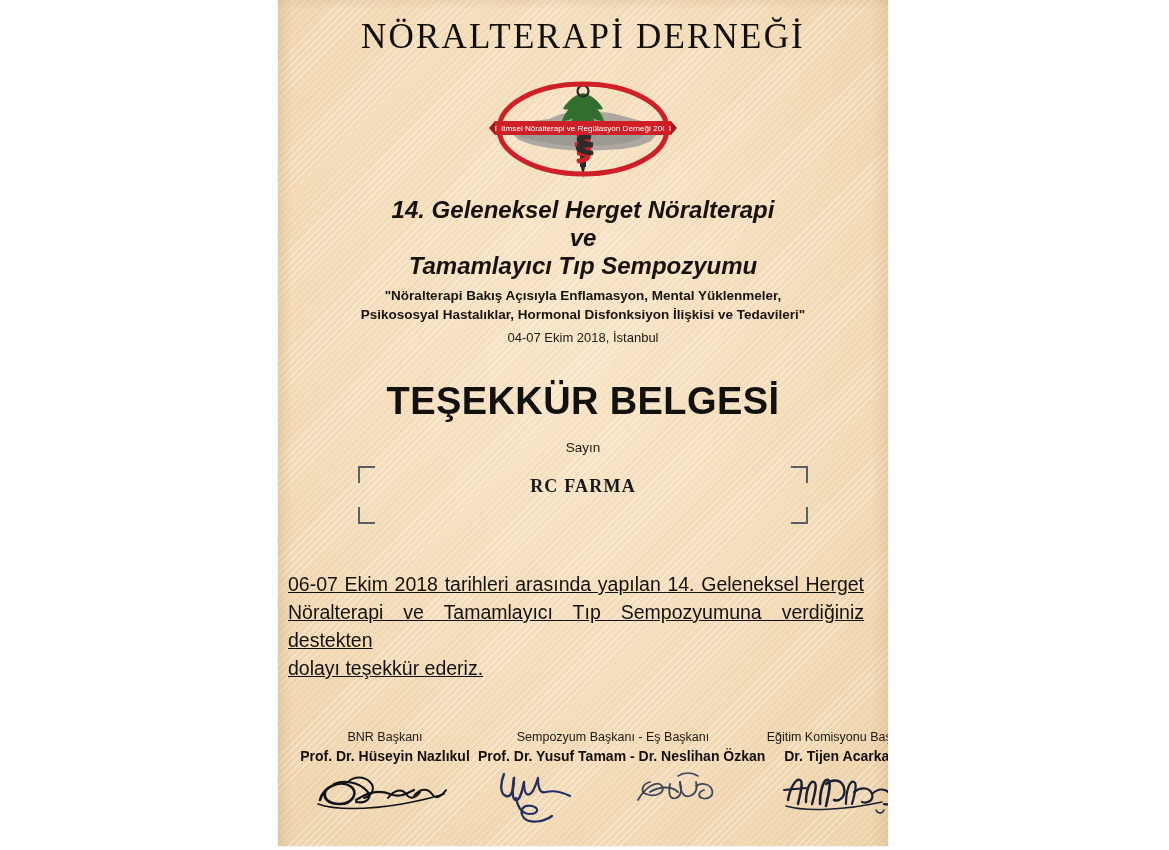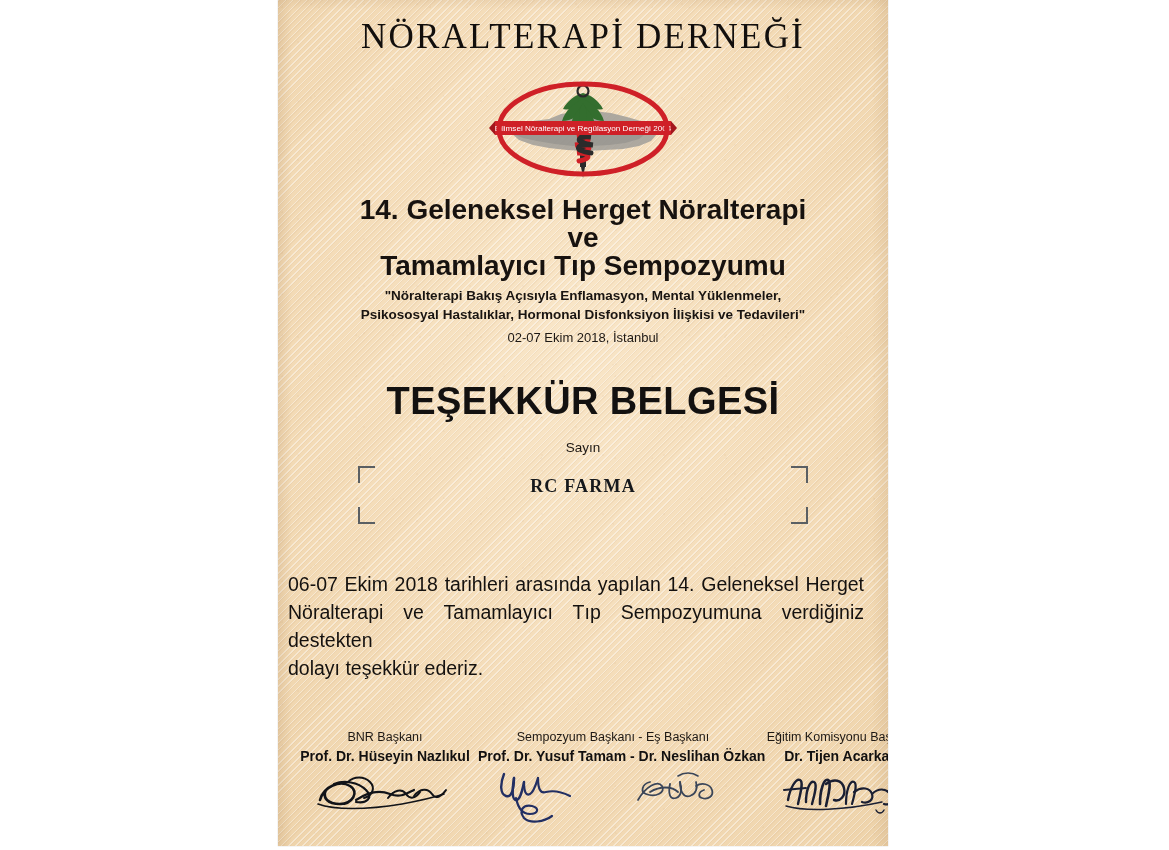--- a/index.html
+++ b/index.html
@@ -108,24 +108,25 @@
     width: 188px;
     height: 104px;
   }
   #logo svg { display: block; width: 188px; height: 104px; }
 
   
   #event-title {
     position: absolute;
     left: 0; right: 0;
     top: 196px;
-    font-size: 28px;
+    font-size: 24px;
     font-weight: bold;
     line-height: 28px;
     color: #17120f;
+    font-style: italic;
   }
   #event-title .ln { display: block; }
 
   
   #event-theme {
     position: absolute;
     left: 55px; right: 55px;
     top: 286px;
     font-size: 13.5px;
     font-weight: bold;
@@ -196,21 +197,21 @@
   #body-text {
     position: absolute;
     left: 10px;
     right: 24px;
     top: 570px;
     font-size: 19.5px;
     line-height: 28px;
     text-align: justify;
     color: #14110f;
   }
-  #body-text .ln { display: block; }
+  #body-text .ln { display: block; text-decoration: underline; }
   #body-text .ln.just {
     text-align: justify;
     text-align-last: justify;
   }
 
   
   #signatures {
     position: absolute;
     left: 8px;
     right: 8px;
@@ -318,21 +319,21 @@
         <span class="ln">14. Geleneksel Herget Nöralterapi</span>
         <span class="ln">ve</span>
         <span class="ln">Tamamlayıcı Tıp Sempozyumu</span>
       </div>
 
       <div id="event-theme">
         <span class="ln">"Nöralterapi Bakış Açısıyla Enflamasyon, Mental Yüklenmeler,</span>
         <span class="ln">Psikososyal Hastalıklar, Hormonal Disfonksiyon İlişkisi ve Tedavileri"</span>
       </div>
 
-      <div id="event-date">02-07 Ekim 2018, İstanbul</div>
+      <div id="event-date">04-07 Ekim 2018, İstanbul</div>
 
       <div id="doc-title">TEŞEKKÜR BELGESİ</div>
 
       <div id="salutation">Sayın</div>
 
       <div id="recipient-frame">
         <span class="corner tl"></span>
         <span class="corner tr"></span>
         <span class="corner bl"></span>
         <span class="corner br"></span>

